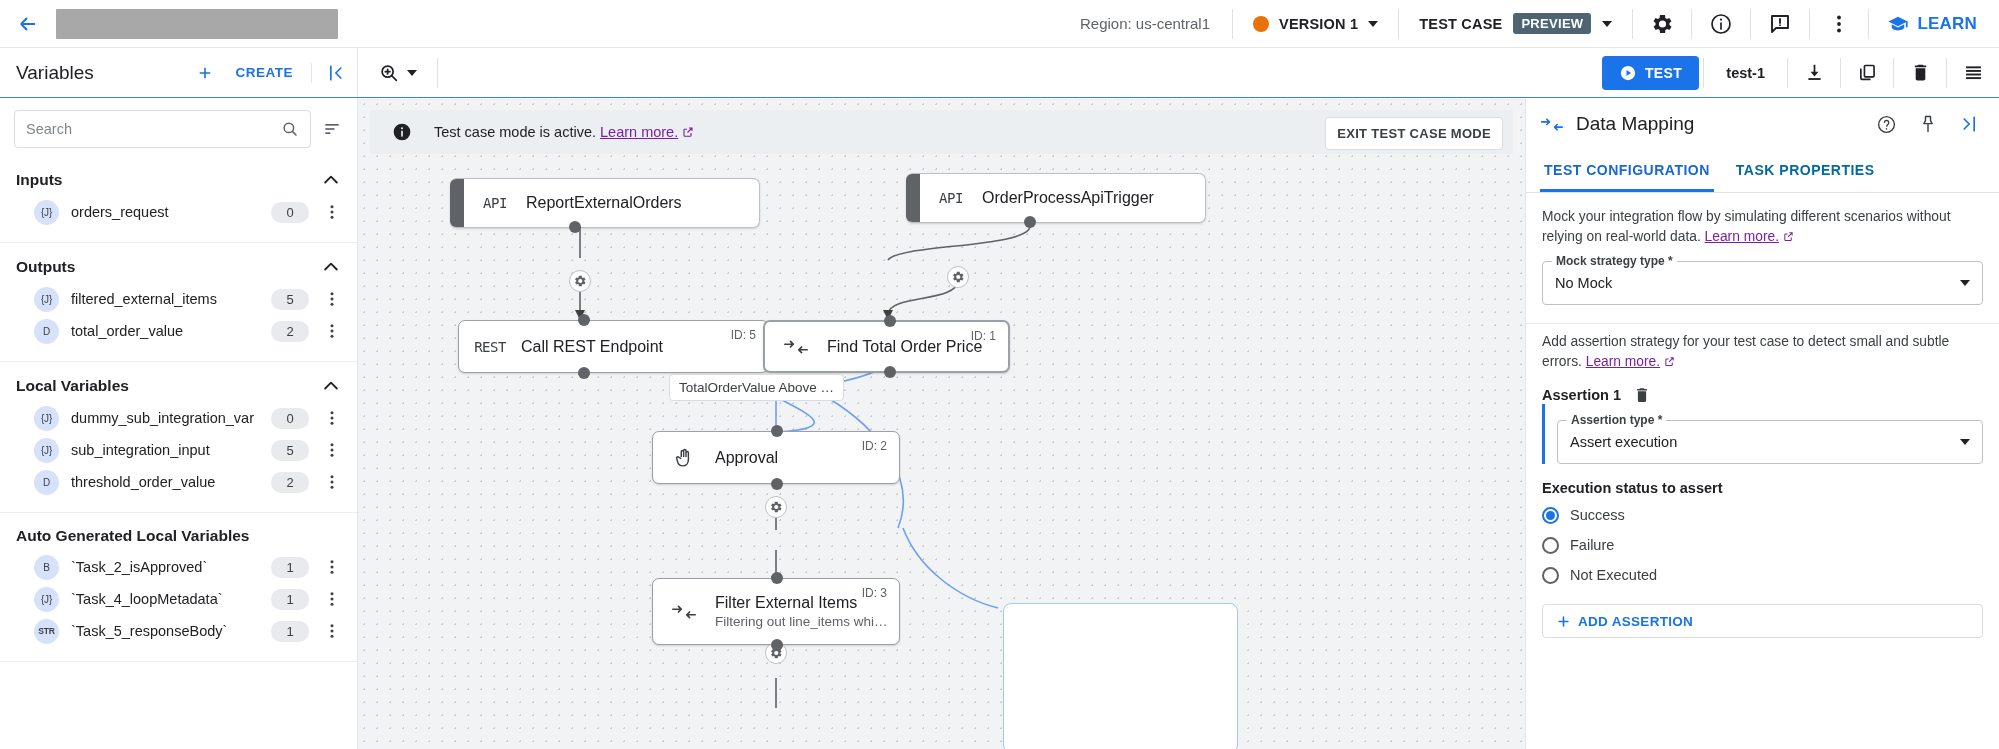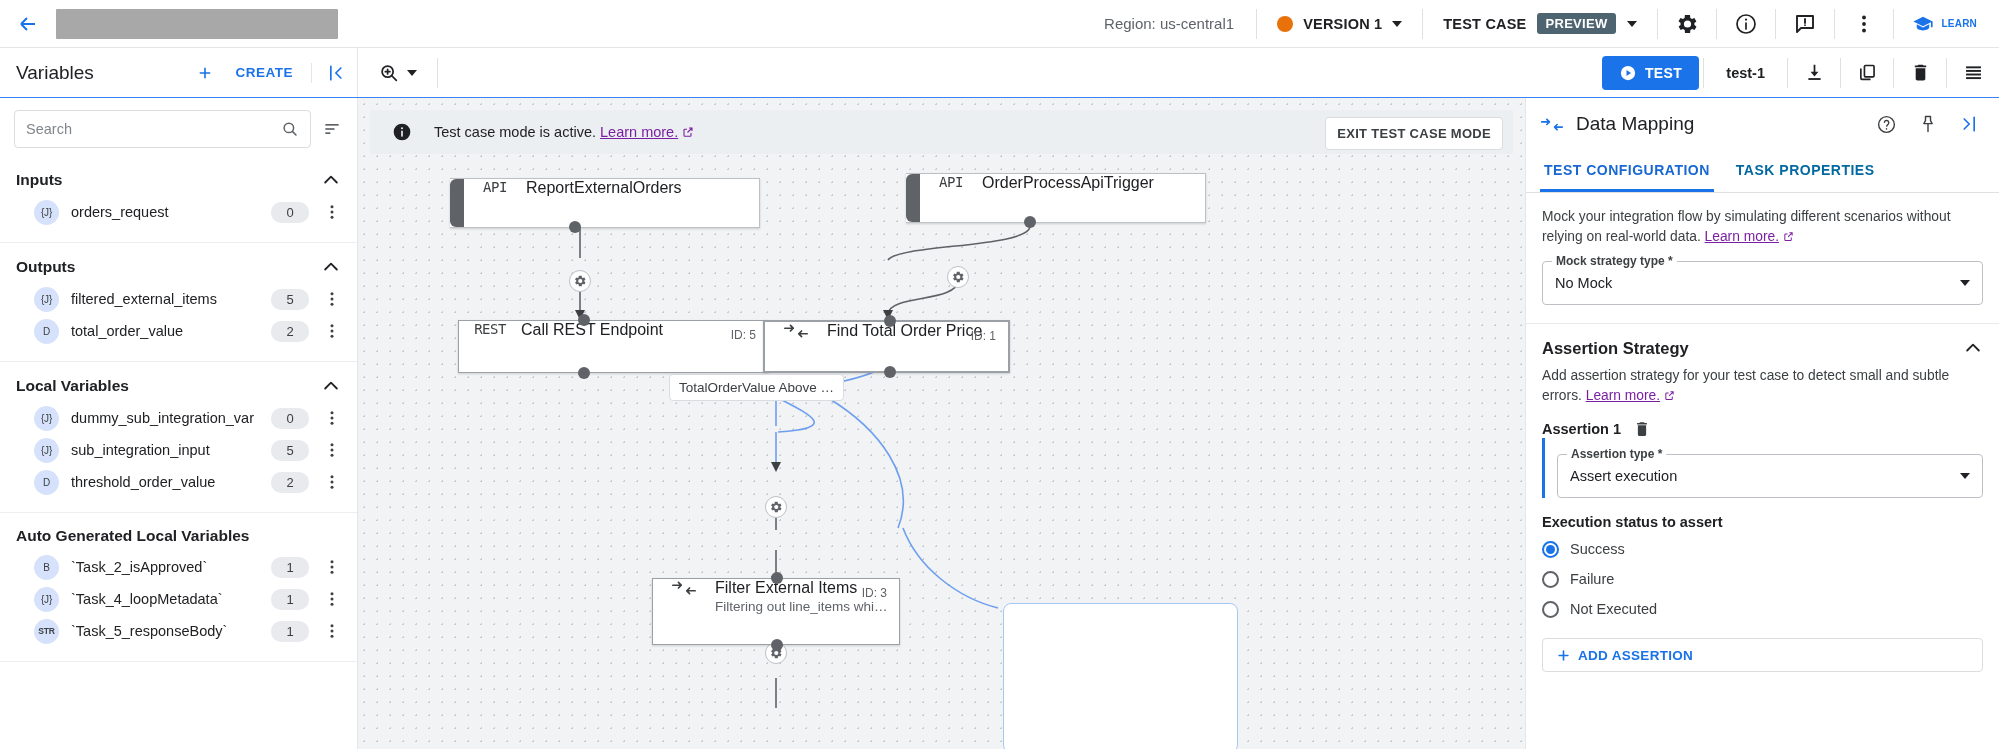--- a/index.html
+++ b/index.html
@@ -41,21 +41,21 @@
   .preview-chip {
     background: #4e6470; color: #fff; font-size: 13px; font-weight: bold;
     padding: 3px 8px; border-radius: 3px; letter-spacing: .3px;
   }
   .icon-btn {
     width: 58px; height: 48px; display: flex; align-items: center; justify-content: center;
     cursor: pointer;
   }
   .learn-btn {
     display: flex; align-items: center; gap: 8px; color: #1a73e8;
-    font-size: 10px; font-weight: bold; padding: 0 22px 0 18px; cursor: pointer; letter-spacing:.2px;text-align:center;
+    font-size: 17px; font-weight: bold; padding: 0 22px 0 18px; cursor: pointer; letter-spacing:.2px;text-align:center;
   }
 
   
   .subbar { height: 50px; flex: 0 0 50px; display: flex; align-items: stretch; border-bottom: 1px solid #3b82f6; }
   .var-head {
     width: 358px; flex: 0 0 358px; display: flex; align-items: center;
     border-right: 1px solid #e4e6e8; padding-left: 16px; gap: 10px;
   }
   .var-title { font-size: 19px; flex: 1 1 auto; }
   .create-btn {
@@ -130,21 +130,21 @@
   .tc-text { font-size: 14.5px; color: #202124; }
   .link { color: #7b1fa2; text-decoration: underline; cursor: pointer; }
   .exit-btn {
     position: absolute; right: 22px; top: 19px;
     background: #fff; border: 1px solid #dadce0; border-radius: 4px;
     font-size: 13px; font-weight: bold; color: #3c4043; padding: 8px 11px;
     letter-spacing: .3px; cursor: pointer;
   }
   .node {
     position: absolute; background: #fff; border: 1.5px solid #9aa0a6;
-    border-radius: 0; display: flex; align-items: flex-start;
+    border-radius: 7px; display: flex; align-items: center;
     box-shadow: 0 1px 2px rgba(60,64,67,.2);
   }
   .node.api { border: 1px solid #bdc1c6; border-left: none; padding-left: 0; }
   .node .api-tab {
     width: 14px; align-self: stretch; background: #5f6368; border-radius: 6px 0 0 6px;
   }
   .node-icon {
     width: 62px; flex: 0 0 62px; display: flex; align-items: center; justify-content: center;
     font-size: 15px; color: #3c4043;
   }
@@ -617,20 +617,33 @@
           <div class="node-body">
             <div class="node-title">Find Total Order Price</div>
           </div>
           <span class="node-id">ID: 1</span>
           <span class="port" style="left:119px; top:-7px;"></span>
           <span class="port" style="left:119px; bottom:-7px;"></span>
         </div>
 
         <div class="edge-label" style="left:311px; top:276px;">TotalOrderValue Above …</div>
 
+        <div class="node" style="left:294px; top:333px; width:248px; height:53px;">
+          <div class="node-icon">
+            <svg width="22" height="22" viewBox="0 0 24 24" fill="none" stroke="#3c4043" stroke-width="1.6" stroke-linejoin="round">
+              <path d="M9 11V5.2a1.3 1.3 0 012.6 0V11M11.6 10.5V4a1.3 1.3 0 012.6 0v6.5M14.2 10.8V6.3a1.3 1.3 0 012.6 0V14c0 4-2.6 6.6-6 6.6s-5.2-2.2-5.7-4.4L4 12.2c-.4-1.1.6-2 1.5-1.5L9 12.8"></path>
+            </svg>
+          </div>
+          <div class="node-body">
+            <div class="node-title">Approval</div>
+          </div>
+          <span class="node-id">ID: 2</span>
+          <span class="port" style="left:118px; top:-7px;"></span>
+          <span class="port" style="left:118px; bottom:-7px;"></span>
+        </div>
 
         <div class="node" style="left:294px; top:480px; width:248px; height:67px;">
           <div class="node-icon">
             <svg width="26" height="18" viewBox="0 0 28 18" fill="none" stroke="#3c4043" stroke-width="1.8" stroke-linecap="round" stroke-linejoin="round">
               <path d="M2 6h9M8 3l3 3-3 3"></path>
                 <path d="M26 12h-9M20 9l-3 3 3 3"></path>
             </svg>
           </div>
           <div class="node-body">
             <div class="node-title">Filter External Items</div>
@@ -687,28 +700,20 @@
             <path d="M14 4h6v6M20 4l-9 9M18 14v5a1.5 1.5 0 01-1.5 1.5h-11A1.5 1.5 0 014 19V8a1.5 1.5 0 011.5-1.5H10"></path>
           </svg>
         </div>
         <div class="field">
           <span class="field-label">Mock strategy type *</span>
           <span class="field-val">No Mock</span>
           <span class="caret"></span>
         </div>
       </div>
 
-      <div class="sec2-head">
-        <span class="sec2-title">Assertion Strategy</span>
-        <span>
-          <svg width="20" height="20" viewBox="0 0 24 24" fill="none" stroke="#202124" stroke-width="2.2" stroke-linecap="round" stroke-linejoin="round">
-              <path d="M5 15l7-7 7 7"></path>
-            </svg>
-        </span>
-      </div>
       <div style="padding:8px 16px 0 16px;" class="rp-desc">
         <span>Add assertion strategy for your test case to detect small and subtle errors.</span>
         <span class="link">Learn more.</span>
         <svg width="11" height="11" viewBox="0 0 24 24" fill="none" stroke="#7b1fa2" stroke-width="2.2" style="display:inline-block;vertical-align:-1px">
           <path d="M14 4h6v6M20 4l-9 9M18 14v5a1.5 1.5 0 01-1.5 1.5h-11A1.5 1.5 0 014 19V8a1.5 1.5 0 011.5-1.5H10"></path>
         </svg>
       </div>
 
       <div class="assert-row">
         <span class="assert-name">Assertion 1</span>

